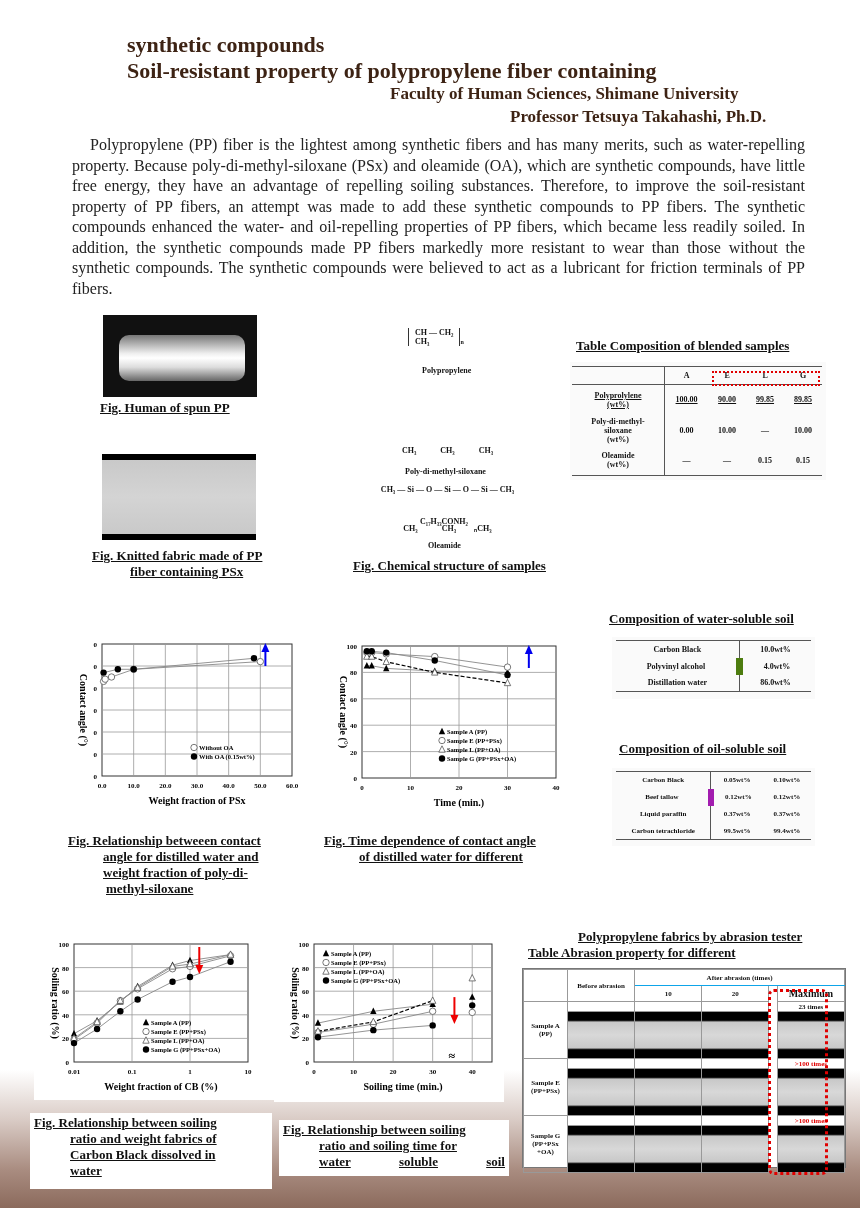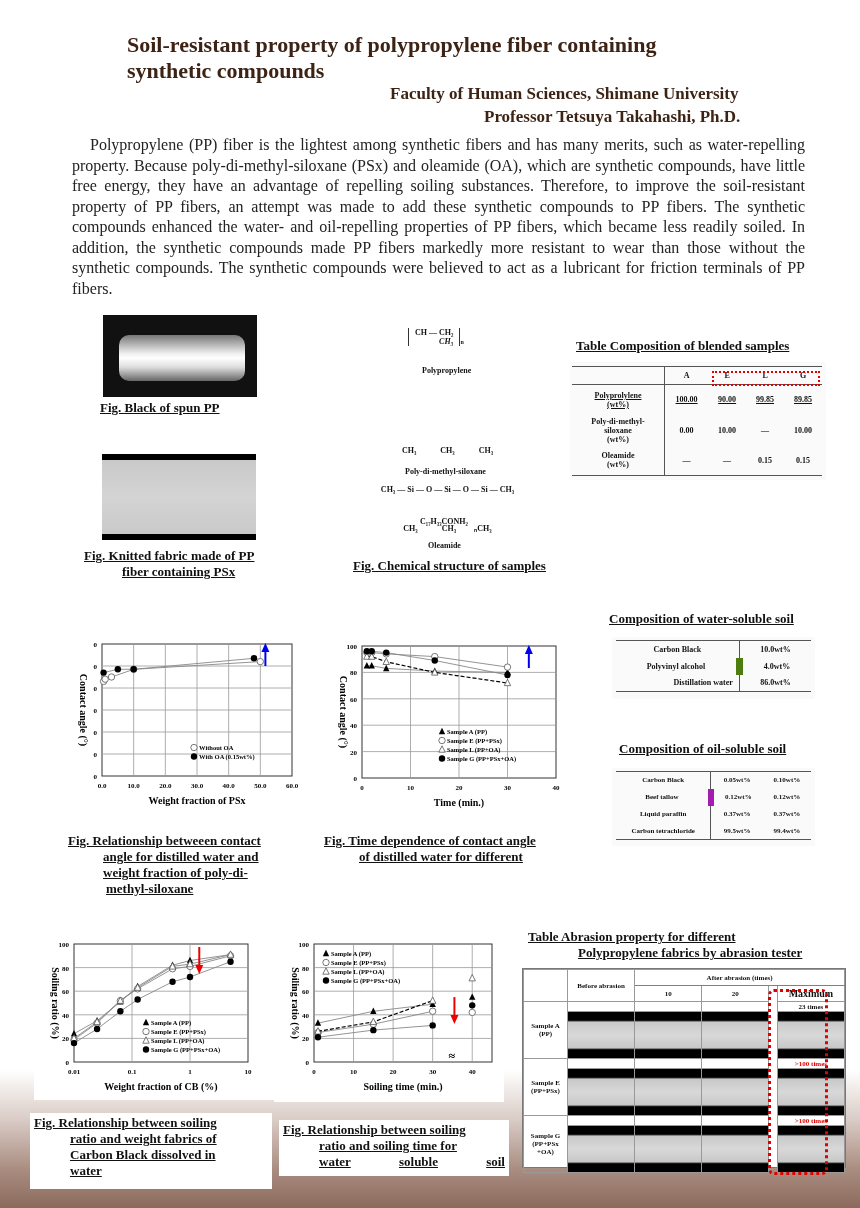--- a/index.html
+++ b/index.html
@@ -19,43 +19,43 @@
   .chartbox{background:#fff;}
   svg text{font-family:"Liberation Serif",serif;font-weight:bold;}
   .whitebox{background:#fff;}
   .abr td,.abr th{border:1px solid #999;text-align:center;font-size:7px;font-weight:bold;padding:0;}
   .fab{height:46px;background:linear-gradient(to bottom,#000 0%,#000 18%,#c8c8c8 22%,#d8d8d8 50%,#c8c8c8 78%,#000 82%,#000 100%);}
 </style>
 </head>
 <body>
 
 <div class="abs title">
+  <div>synthetic compounds</div>
   <div>Soil-resistant property of polypropylene fiber containing</div>
-  <div>synthetic compounds</div>
 </div>
 <div class="abs affil" style="left:390px;top:83px;">Faculty of Human Sciences, Shimane University</div>
-<div class="abs affil" style="left:484px;top:106px;">Professor Tetsuya Takahashi, Ph.D.</div>
+<div class="abs affil" style="left:510px;top:106px;">Professor Tetsuya Takahashi, Ph.D.</div>
 
 <div class="abs abstract">Polypropylene (PP) fiber is the lightest among synthetic fibers and has many merits, such as water-repelling property. Because poly-di-methyl-siloxane (PSx) and oleamide (OA), which are synthetic compounds, have little free energy, they have an advantage of repelling soiling substances. Therefore, to improve the soil-resistant property of PP fibers, an attempt was made to add these synthetic compounds to PP fibers. The synthetic compounds enhanced the water- and oil-repelling properties of PP fibers, which became less readily soiled. In addition, the synthetic compounds made PP fibers markedly more resistant to wear than those without the synthetic compounds. The synthetic compounds were believed to act as a lubricant for friction terminals of PP fibers.</div>
 
 <div class="abs photo" style="left:103px;top:315px;width:154px;height:82px;">
   <div style="position:absolute;left:16px;top:20px;width:126px;height:46px;border-radius:10px;background:linear-gradient(to bottom,#777,#eee 40%,#fff 50%,#ddd 70%,#666);"></div>
 </div>
-<div class="abs cap" style="left:100px;top:400px;">Fig.    Black of spun PP</div>
+<div class="abs cap" style="left:100px;top:400px;">Fig.    Human of spun PP</div>
 
 <div class="abs" style="left:102px;top:454px;width:154px;height:86px;background:linear-gradient(to bottom,#000 0,#000 6px,#c9c9c9 6px,#d4d4d4 50%,#c9c9c9 calc(100% - 6px),#000 calc(100% - 6px));"></div>
-<div class="abs cap" style="left:84px;top:548px;">
+<div class="abs cap" style="left:92px;top:548px;">
   <div>Fig.    Knitted fabric made of PP</div>
   <div style="padding-left:38px;">fiber containing PSx</div>
 </div>
 
 <div class="abs chem" style="left:408px;top:328px;">
   <div style="border-left:1px solid #333;border-right:1px solid #333;padding:0 6px;display:inline-block;">
     <div>CH — CH₂</div>
-    <div style="text-align:right;font-style:italic;">CH₃</div>
+    <div style="text-align:left;">CH₃</div>
   </div><span style="font-size:6px;">n</span>
 </div>
 <div class="abs chem" style="left:422px;top:366px;">Polypropylene</div>
 
 <div class="abs chem" style="left:355px;top:418px;width:185px;font-size:8px;line-height:13px;white-space:pre;">
   <div>CH₃            CH₃            CH₃</div>
   <div>CH₃ — Si — O — Si — O — Si — CH₃</div>
   <div>CH₃            CH₃         ₙCH₃</div>
 </div>
 <div class="abs chem" style="left:405px;top:467px;">Poly-di-methyl-siloxane</div>
@@ -115,21 +115,21 @@
     <tbody>
         <tr style="height:17px;">
           <td style="border-right:1px solid #555;">Carbon Black</td>
           <td>10.0wt%</td>
         </tr>
     <tr style="height:17px;">
           <td style="border-right:7px solid #4d7c0f;">Polyvinyl alcohol</td>
           <td>4.0wt%</td>
         </tr>
     <tr style="height:17px;">
-          <td style="border-right:1px solid #555;text-align:right;">Distillation water</td>
+          <td style="border-right:1px solid #555;">Distillation water</td>
           <td>86.0wt%</td>
         </tr>
   </tbody>
     </table>
 </div>
 
 <div class="abs cap" style="left:619px;top:741px;font-size:13px;">Composition of oil-soluble soil</div>
 <div class="abs" style="left:612px;top:768px;width:203px;height:78px;background:#fafafa;">
   <table class="tbl-small" style="width:195px;margin-left:4px;margin-top:3px;border-top:1px solid #555;border-bottom:1px solid #555;font-size:7px;">
     <tbody>
@@ -408,22 +408,22 @@
   <div>Fig.    Relationship between soiling</div>
   <div style="padding-left:36px;">ratio and soiling time for</div>
   <div style="padding-left:36px;display:flex;justify-content:space-between;">
     <span>water</span>
     <span>soluble</span>
     <span>soil</span>
   </div>
 </div>
 
 <div class="abs cap" style="left:528px;top:929px;font-size:13px;">
+  <div style="padding-left:50px;">Polypropylene fabrics by abrasion tester</div>
   <div>Table    Abrasion property for different</div>
-  <div style="padding-left:50px;">Polypropylene fabrics by abrasion tester</div>
 </div>
 <div class="abs" style="left:522px;top:968px;width:322px;height:198px;background:#fff;border:1px solid #777;">
   <table class="abr" style="width:100%;table-layout:fixed;">
     <colgroup>
         <col style="width:42px">
         <col style="width:64px">
         <col style="width:64px">
         <col style="width:64px">
         <col style="width:8px">
         <col style="width:64px">

